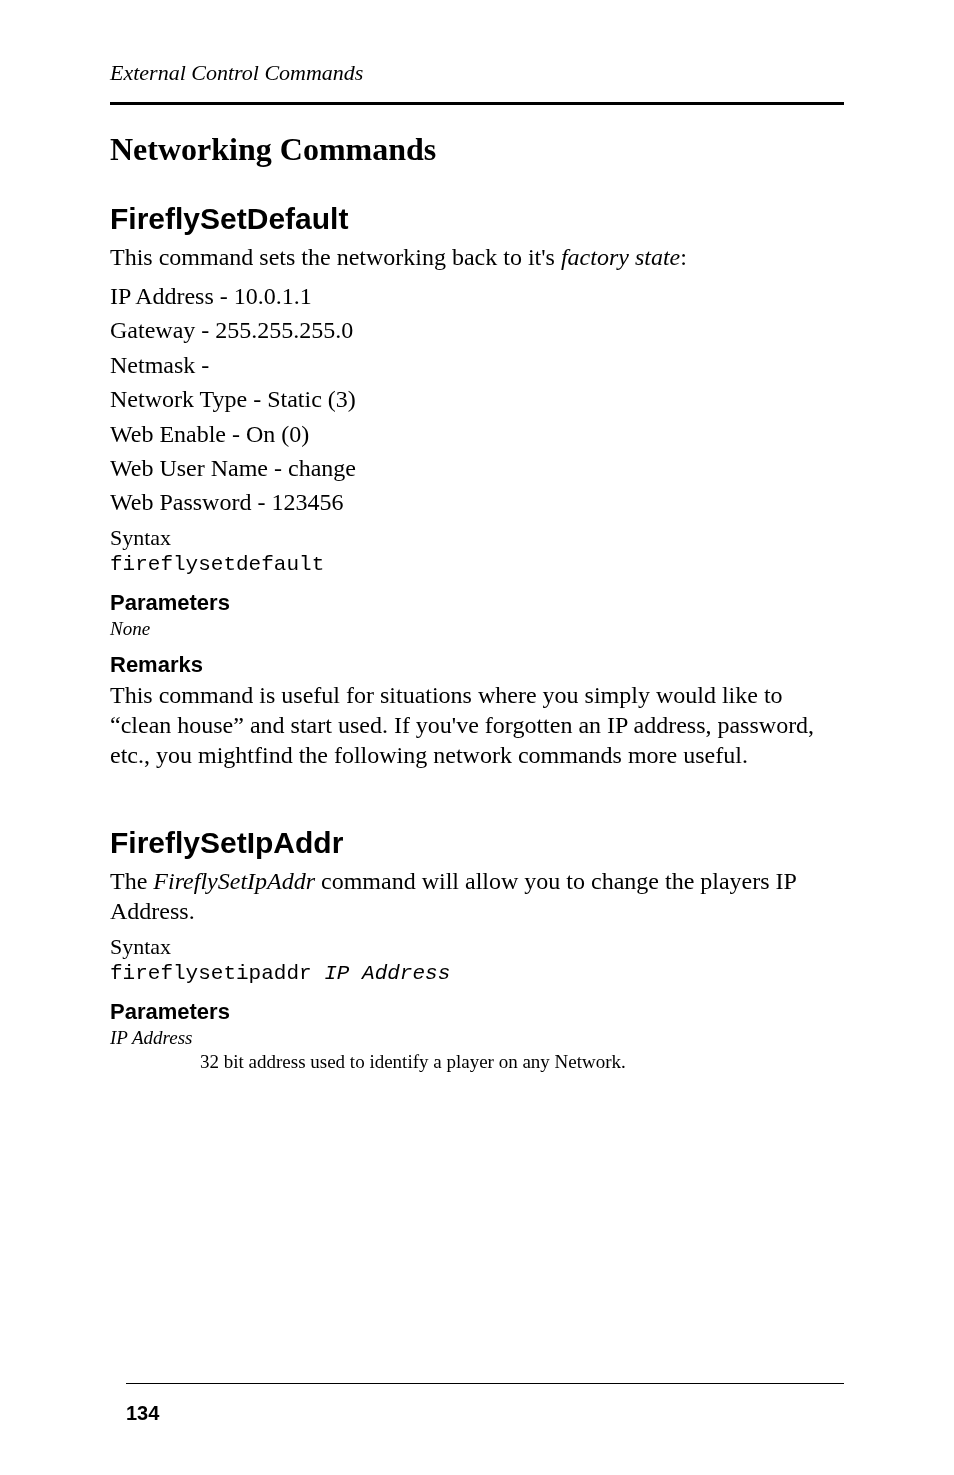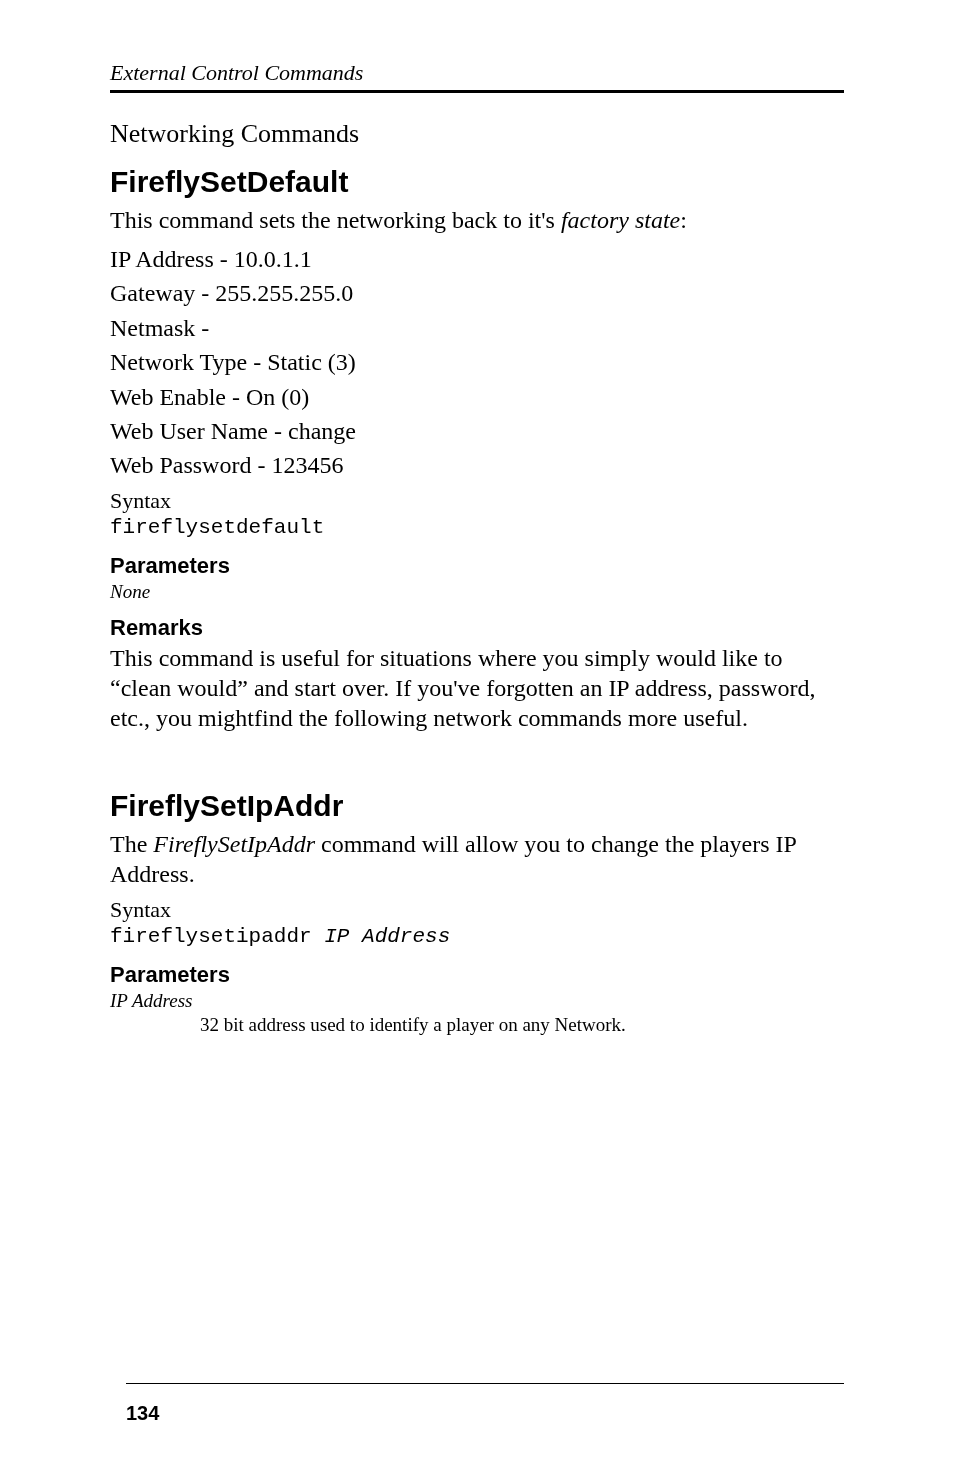--- a/index.html
+++ b/index.html
@@ -10,36 +10,36 @@
     color: #000;
     width: 954px;
     height: 1475px;
     box-sizing: border-box;
     padding: 60px 110px 50px 110px;
     position: relative;
   }
   .header-italic {
     font-style: italic;
     font-size: 22px;
-    margin-bottom: 4px;
+    margin-bottom: 16px;
   }
   .rule-thick {
     border: none;
     border-top: 3px solid #000;
     margin: 0 0 26px 0;
   }
   .rule-thin {
     border: none;
     border-top: 1px solid #000;
     margin: 0 0 18px 0;
   }
   h1.section-title {
-    font-size: 26px;
-    font-weight: normal;
-    margin: 0 0 16px 0;
+    font-size: 32px;
+    font-weight: bold;
+    margin: 0 0 34px 0;
   }
   h2.command-title {
     font-family: Arial, Helvetica, sans-serif;
     font-size: 30px;
     font-weight: bold;
     margin: 0 0 6px 0;
   }
   .body-text {
     font-size: 24px;
     line-height: 1.25;
@@ -117,21 +117,21 @@
 <div class="small-line">Web User Name - change</div>
 <div class="small-line">Web Password - 123456</div>
 
 <div class="syntax-label">Syntax</div>
 <div class="mono">fireflysetdefault</div>
 
 <h3 class="sub-heading">Parameters</h3>
 <div class="none-text">None</div>
 
 <h3 class="sub-heading">Remarks</h3>
-<p class="body-text">This command is useful for situations where you simply would like to “clean would” and start over. If you've forgotten an IP address, password, etc., you mightfind the following network commands more useful.</p>
+<p class="body-text">This command is useful for situations where you simply would like to “clean house” and start used. If you've forgotten an IP address, password, etc., you mightfind the following network commands more useful.</p>
 
 <div class="spacer-lg"></div>
 
 <h2 class="command-title">FireflySetIpAddr</h2>
 <p class="body-text">
   <span>The </span><span class="italic">FireflySetIpAddr</span><span> command will allow you to change the players  IP Address.</span>
 </p>
 <div class="syntax-label">Syntax</div>
 <div class="mono">
   <span>fireflysetipaddr </span><span class="mono-italic">IP Address</span>

